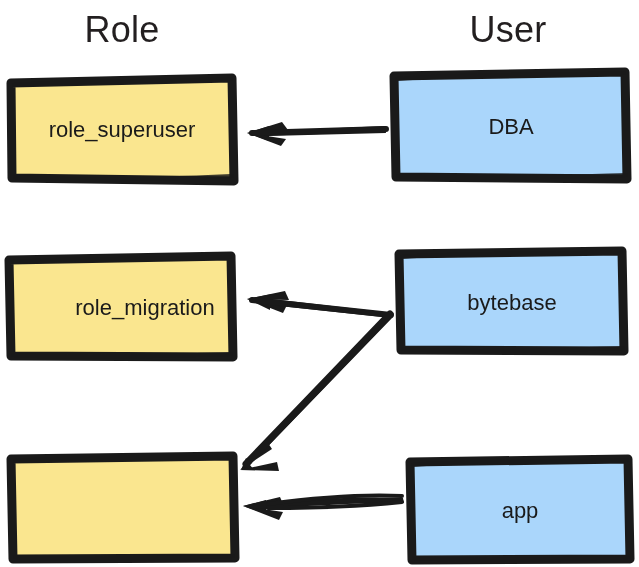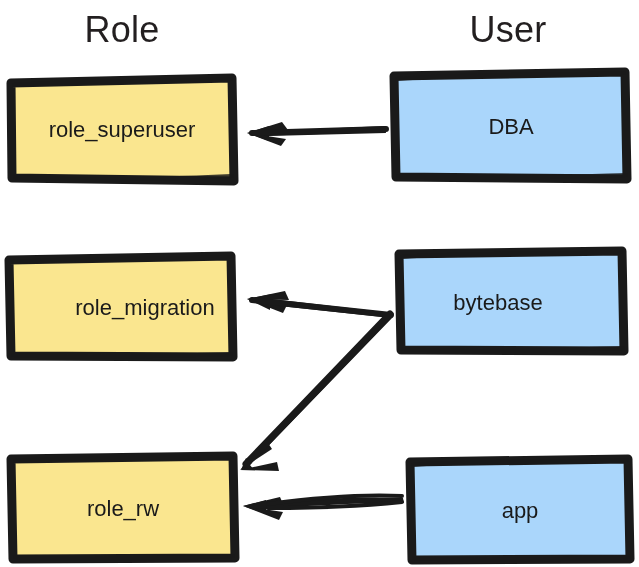--- a/index.html
+++ b/index.html
@@ -124,21 +124,20 @@
 
   </svg>
 
   <div class="col-header" id="header-role">Role</div>
   <div class="col-header" id="header-user">User</div>
 
   <div class="node-label" style="left:122px; top:130px;">role_superuser</div>
 
   <div class="node-label" style="left:120px; top:308px;margin-left:25px;">role_migration</div>
 
-  <div class="node-label" style="left:123px; top:509px;">role_rw</div>
 
   <div class="node-label" style="left:511px; top:127px;">DBA</div>
 
-  <div class="node-label small" style="left:498px; top:303px;">bytebase</div>
+  <div class="node-label small" style="left:512px; top:303px;">bytebase</div>
 
   <div class="node-label" style="left:520px; top:511px;">app</div>
 
 </div>
 
 </body></html>

